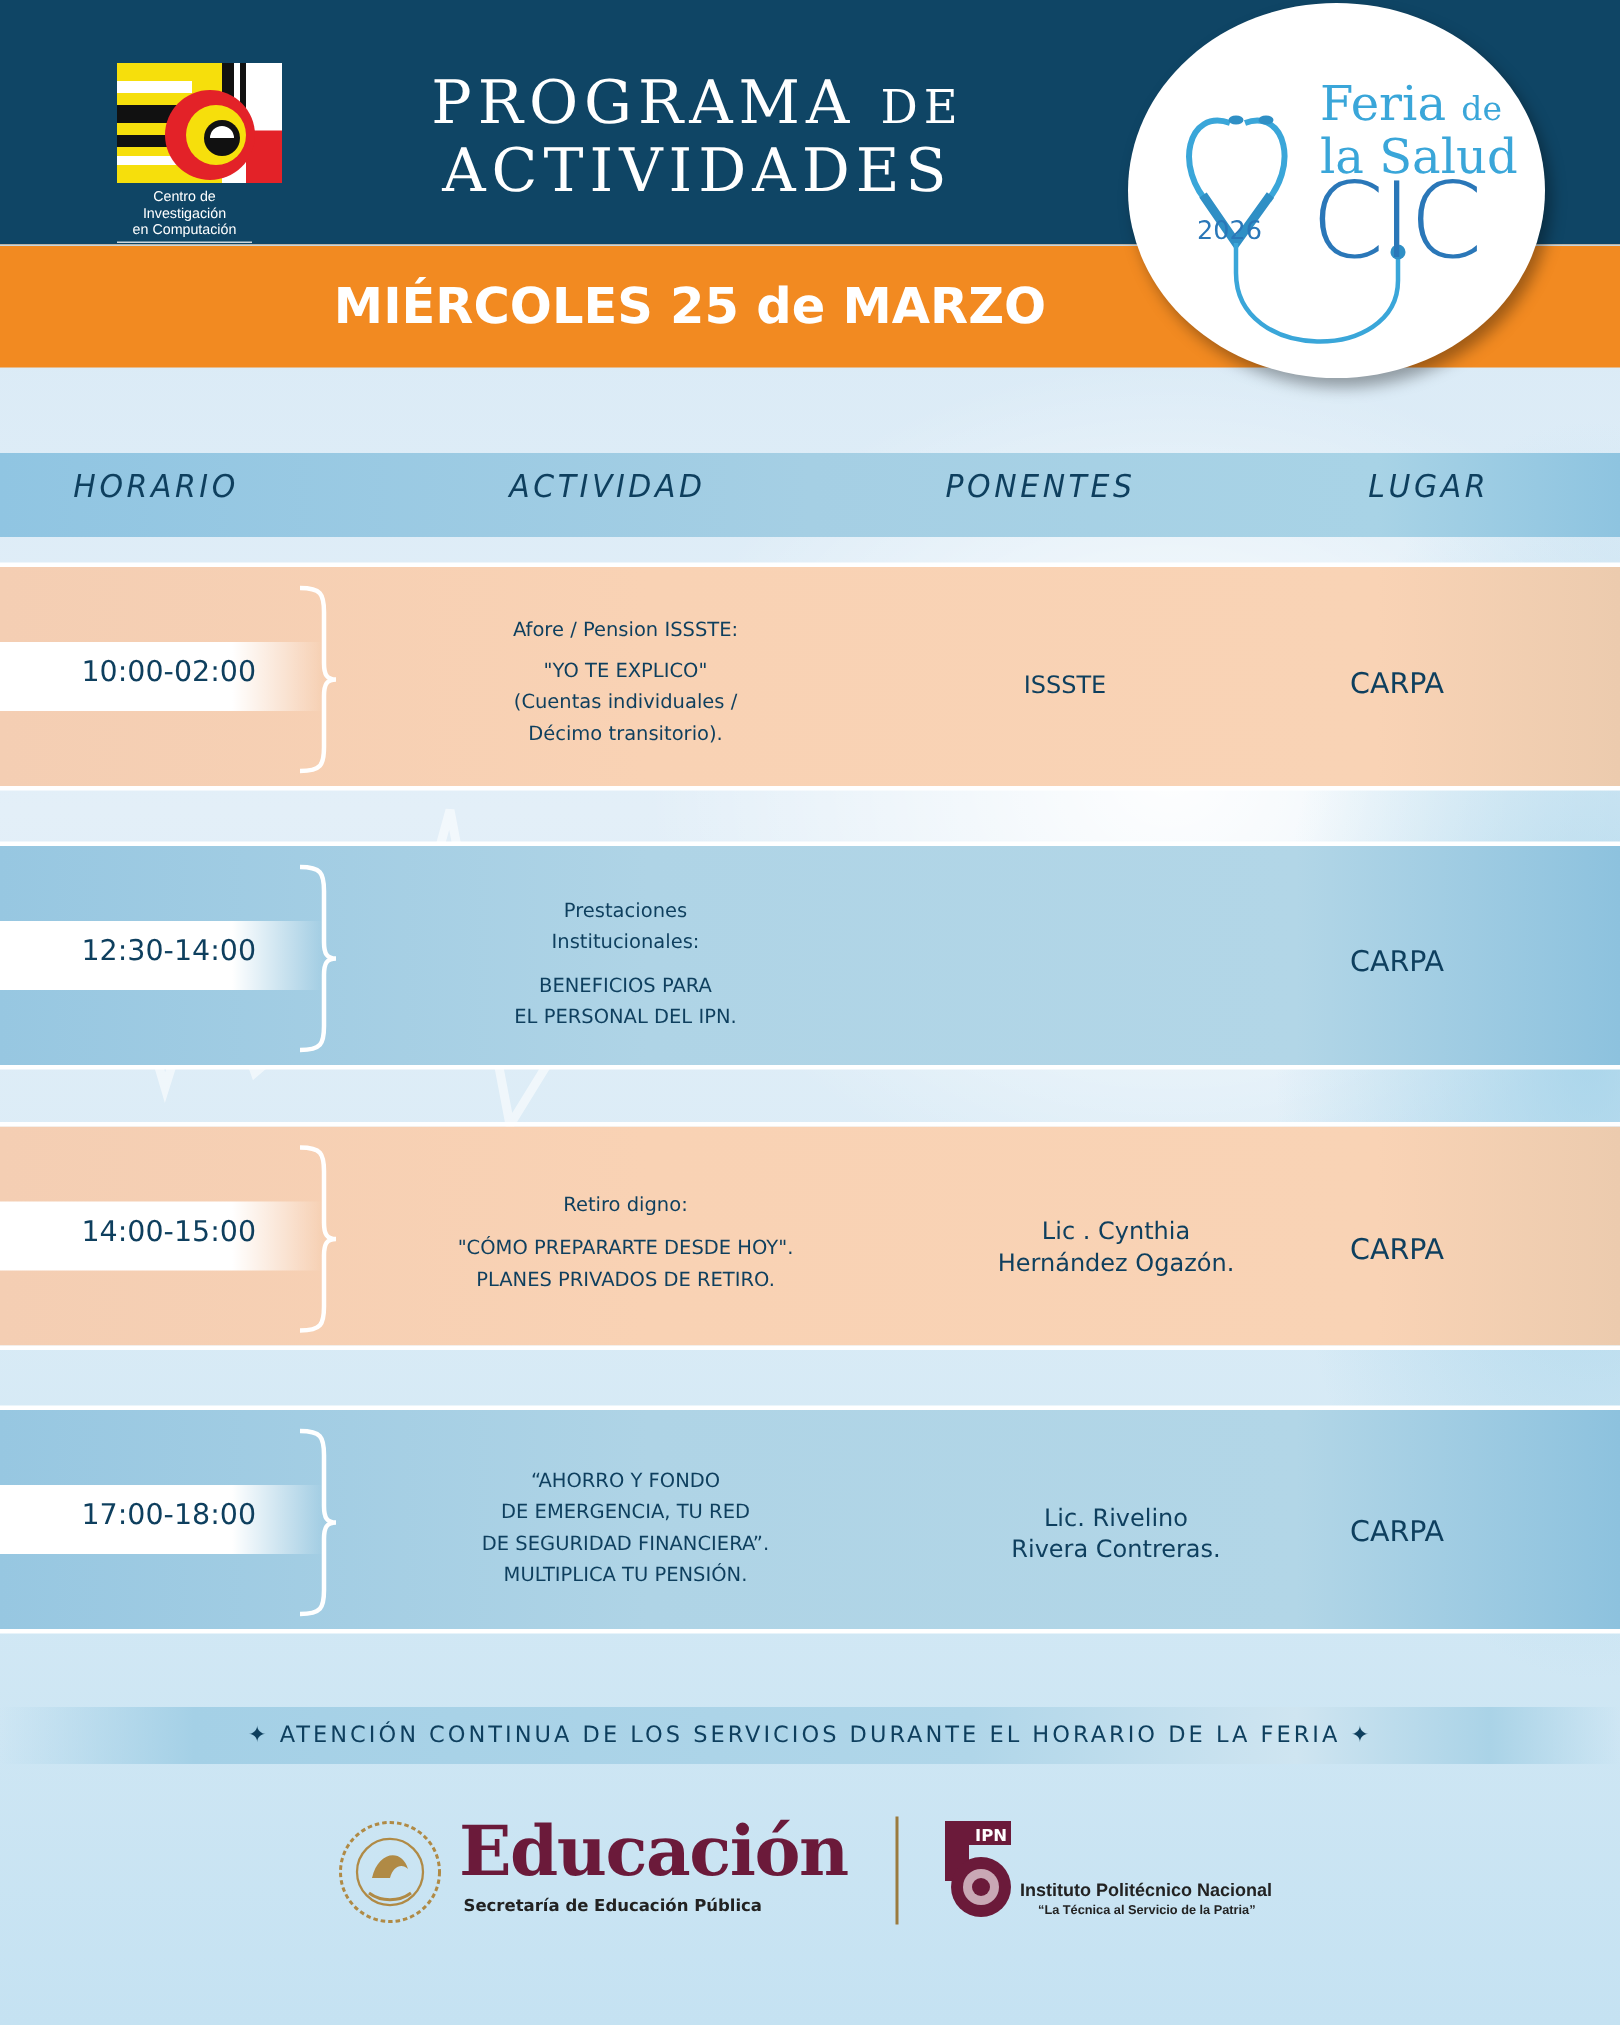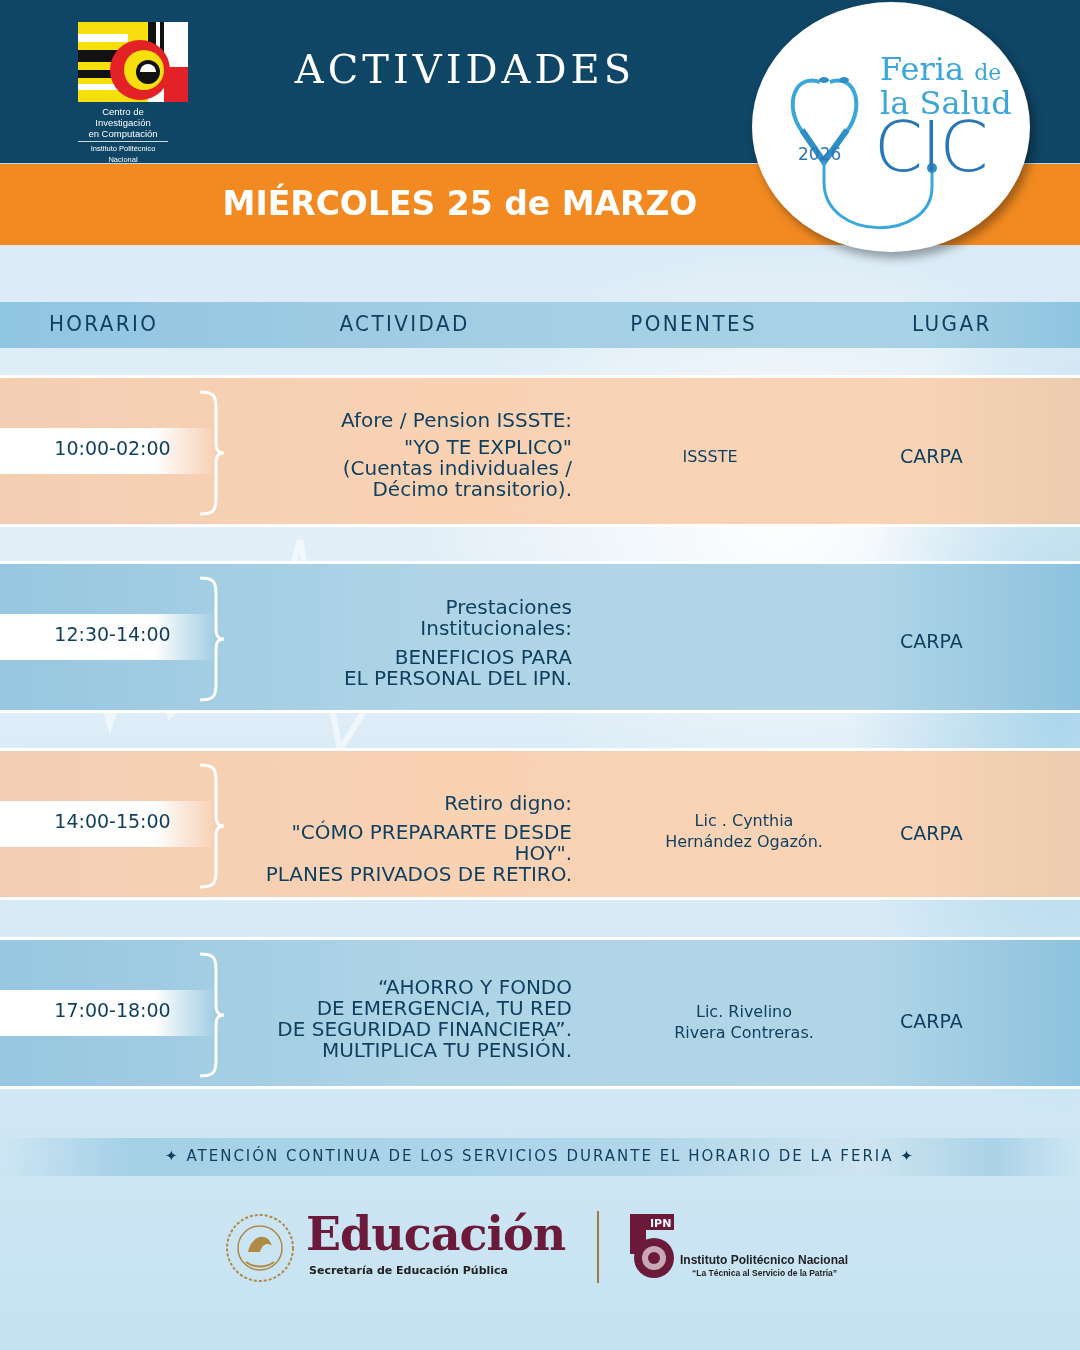--- a/index.html
+++ b/index.html
@@ -9,21 +9,21 @@
     position: relative;
     background:
       radial-gradient(ellipse 300px 600px at 1060px 700px, rgba(130,195,225,0.55), rgba(255,255,255,0) 70%),
       radial-gradient(ellipse 500px 400px at 780px 520px, rgba(255,255,255,0.95), rgba(255,255,255,0) 70%),
       linear-gradient(180deg, #d5e8f5 0%, #e3eff8 40%, #d4e9f5 75%, #c5e2f2 100%);
   }
   .header {
     position: absolute; left: 0; top: 0; width: 1080px; height: 163px;
     background: #0f4565;
   }
-  .cic-logo { position: absolute; left: 54px; top: 22px; width: 114px; padding-left: 24px; }
+  .cic-logo { position: absolute; left: 54px; top: 42px; width: 114px; padding-left: 24px; }
   .cic-mark { width: 110px; height: 80px; position: relative; overflow: hidden; background: #fff; }
   .cic-caption {
     margin-top: 4px; color: #ffffff; font-family: "Liberation Sans", sans-serif;
     font-size: 9.5px; line-height: 11px; text-align: center;
   }
   .cic-caption .sub { border-top: 1px solid #cfd8df; margin-top: 2px; padding-top: 1px; font-size: 7.5px; }
   .title {
     position: absolute; left: 235px; top: 48px; width: 460px; text-align: center;
     color: #ffffff; font-family: "DejaVu Serif", serif; font-weight: normal;
     font-size: 40px; line-height: 42px; letter-spacing: 4px;
@@ -52,22 +52,23 @@
     position: absolute; left: 122px; top: 108px; color: #2a77b8;
     font-family: "DejaVu Sans", sans-serif; font-size: 70px; line-height: 74px; font-weight: 200; letter-spacing: -2px;
   }
   .badge .year {
     position: absolute; left: 46px; top: 124px; color: #2a77b8; font-size: 17px;
     font-family: "DejaVu Sans", sans-serif;
     margin-top: 18px;
   }
 
   .col-header {
-    position: absolute; left: 0; top: 302px; width: 1080px; height: 46px;
+    position: absolute; left: 0; top: 302px; width: 1080px; height: 56px;
     background: linear-gradient(90deg, #90c5e2 0%, #a5cfe4 50%, #a8d3e6 85%, #8ec4e0 100%);
+    font-style: italic;
   }
   .col-header span {
     position: absolute; top: 10px; color: #0e3f5e; font-family: "DejaVu Sans", sans-serif;
     font-size: 21px; letter-spacing: 2.5px; font-weight: normal; transform: scaleX(0.95);
   }
   .row {
     position: absolute; left: 0; width: 1080px; height: 152px;
     border-top: 3px solid #ffffff; border-bottom: 3px solid #ffffff;
   }
   .row.peach { background: linear-gradient(90deg, #f4ceb3 0%, #f9d2b4 40%, #f9d3b5 85%, #eccbae 100%); }
@@ -75,22 +76,22 @@
   .time-bar {
     position: absolute; left: 0; top: 50px; width: 215px; height: 46px;
     background: linear-gradient(90deg, #ffffff 0%, #ffffff 72%, rgba(255,255,255,0) 100%);
   }
   .time {
     position: absolute; left: 0; top: 59px; width: 225px; text-align: center;
     color: #0e3f5e; font-size: 19px; font-family: "DejaVu Sans", sans-serif;
   }
   .bracket { position: absolute; left: 196px; top: 12px; }
   .activity {
-    position: absolute; left: 262px; width: 310px; text-align: right; color: #0e3f5e;
-    font-size: 20px; line-height: 21px; font-family: "DejaVu Sans", sans-serif;
+    position: absolute; left: 262px; width: 310px; text-align: center; color: #0e3f5e;
+    font-size: 13px; line-height: 21px; font-family: "DejaVu Sans", sans-serif;
   }
   .activity .l1 { display: block; }
   .activity .l2 { display: block; margin-top: 8px; }
   .activity .pre { white-space: pre-line; }
   .speaker {
     position: absolute; color: #0e3f5e; font-size: 16px; line-height: 21px;
     font-family: "DejaVu Sans", sans-serif; white-space: pre-line;
   }
   .speaker.center { left: 590px; width: 240px; text-align: center; }
   .speaker.left { left: 629px; width: 230px; text-align: center; }
@@ -156,20 +157,21 @@
     </svg>
   </div>
   <div class="cic-caption">
     <div>Centro de Investigación</div>
     <div>en Computación</div>
     <div class="sub">Instituto Politécnico Nacional</div>
   </div>
 </div>
 
 <div class="title">
+  <div><span>PROGRAMA </span><span class="small">DE</span></div>
   <div>ACTIVIDADES</div>
 </div>
 
 <div class="date-band"></div>
 <div class="date-text">MIÉRCOLES 25 de MARZO</div>
 
 <div class="badge">
   <svg width="278" height="250" viewBox="0 0 278 250">
     <path d="M68,80 C40,70 30,110 55,135 L72,160 L90,135 C115,110 105,70 78,80" fill="none" stroke="#3aa6d9" stroke-width="4"></path>
     <path d="M50,128 L72,160 L95,128" fill="none" stroke="#2f8fc5" stroke-width="6"></path>

